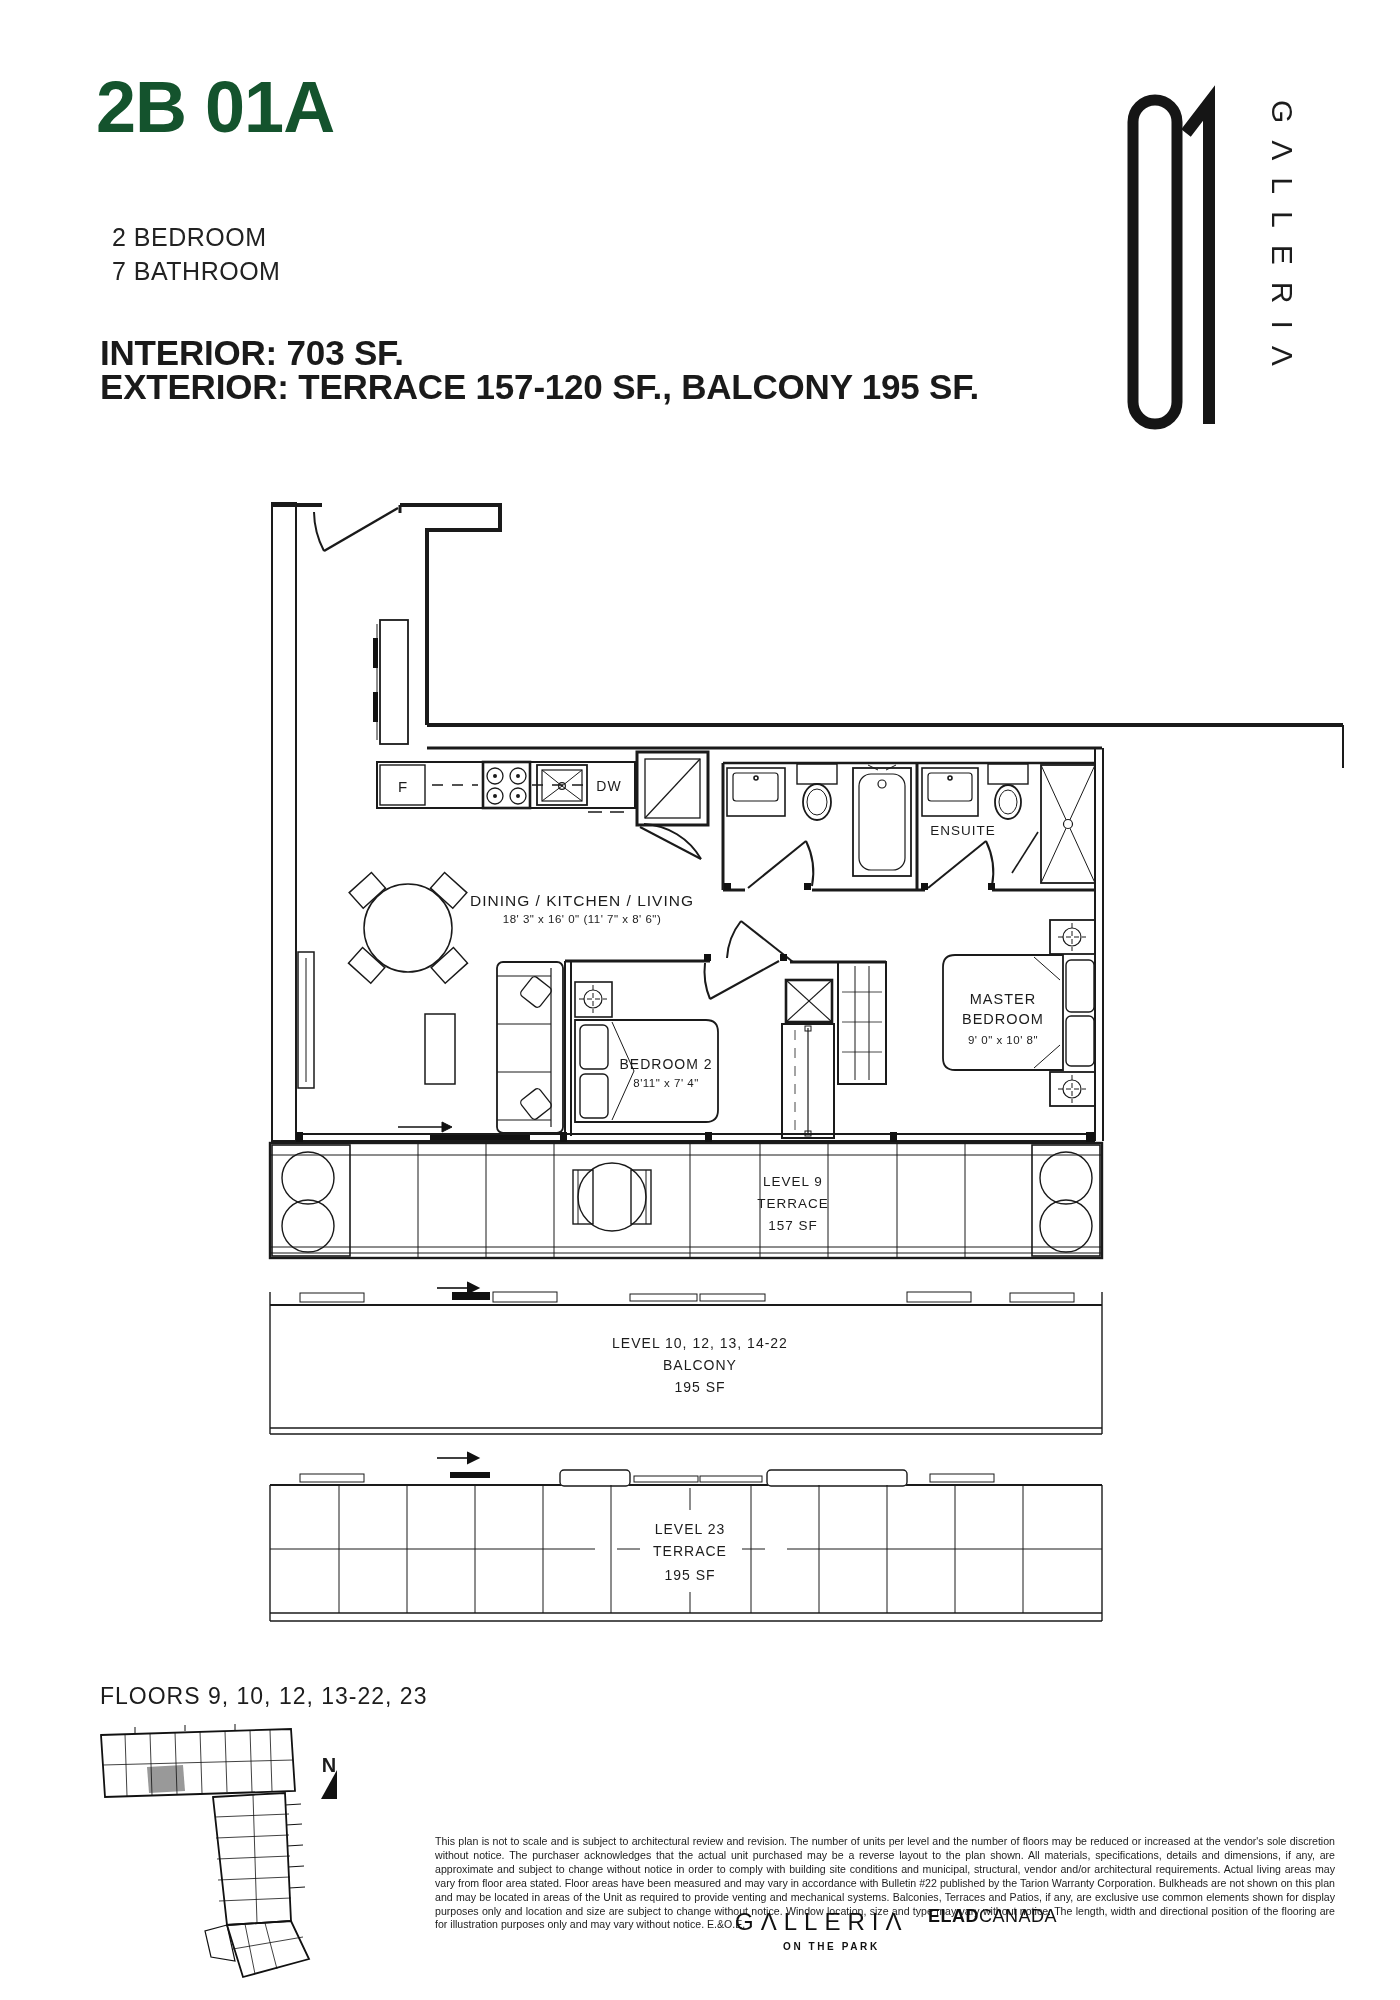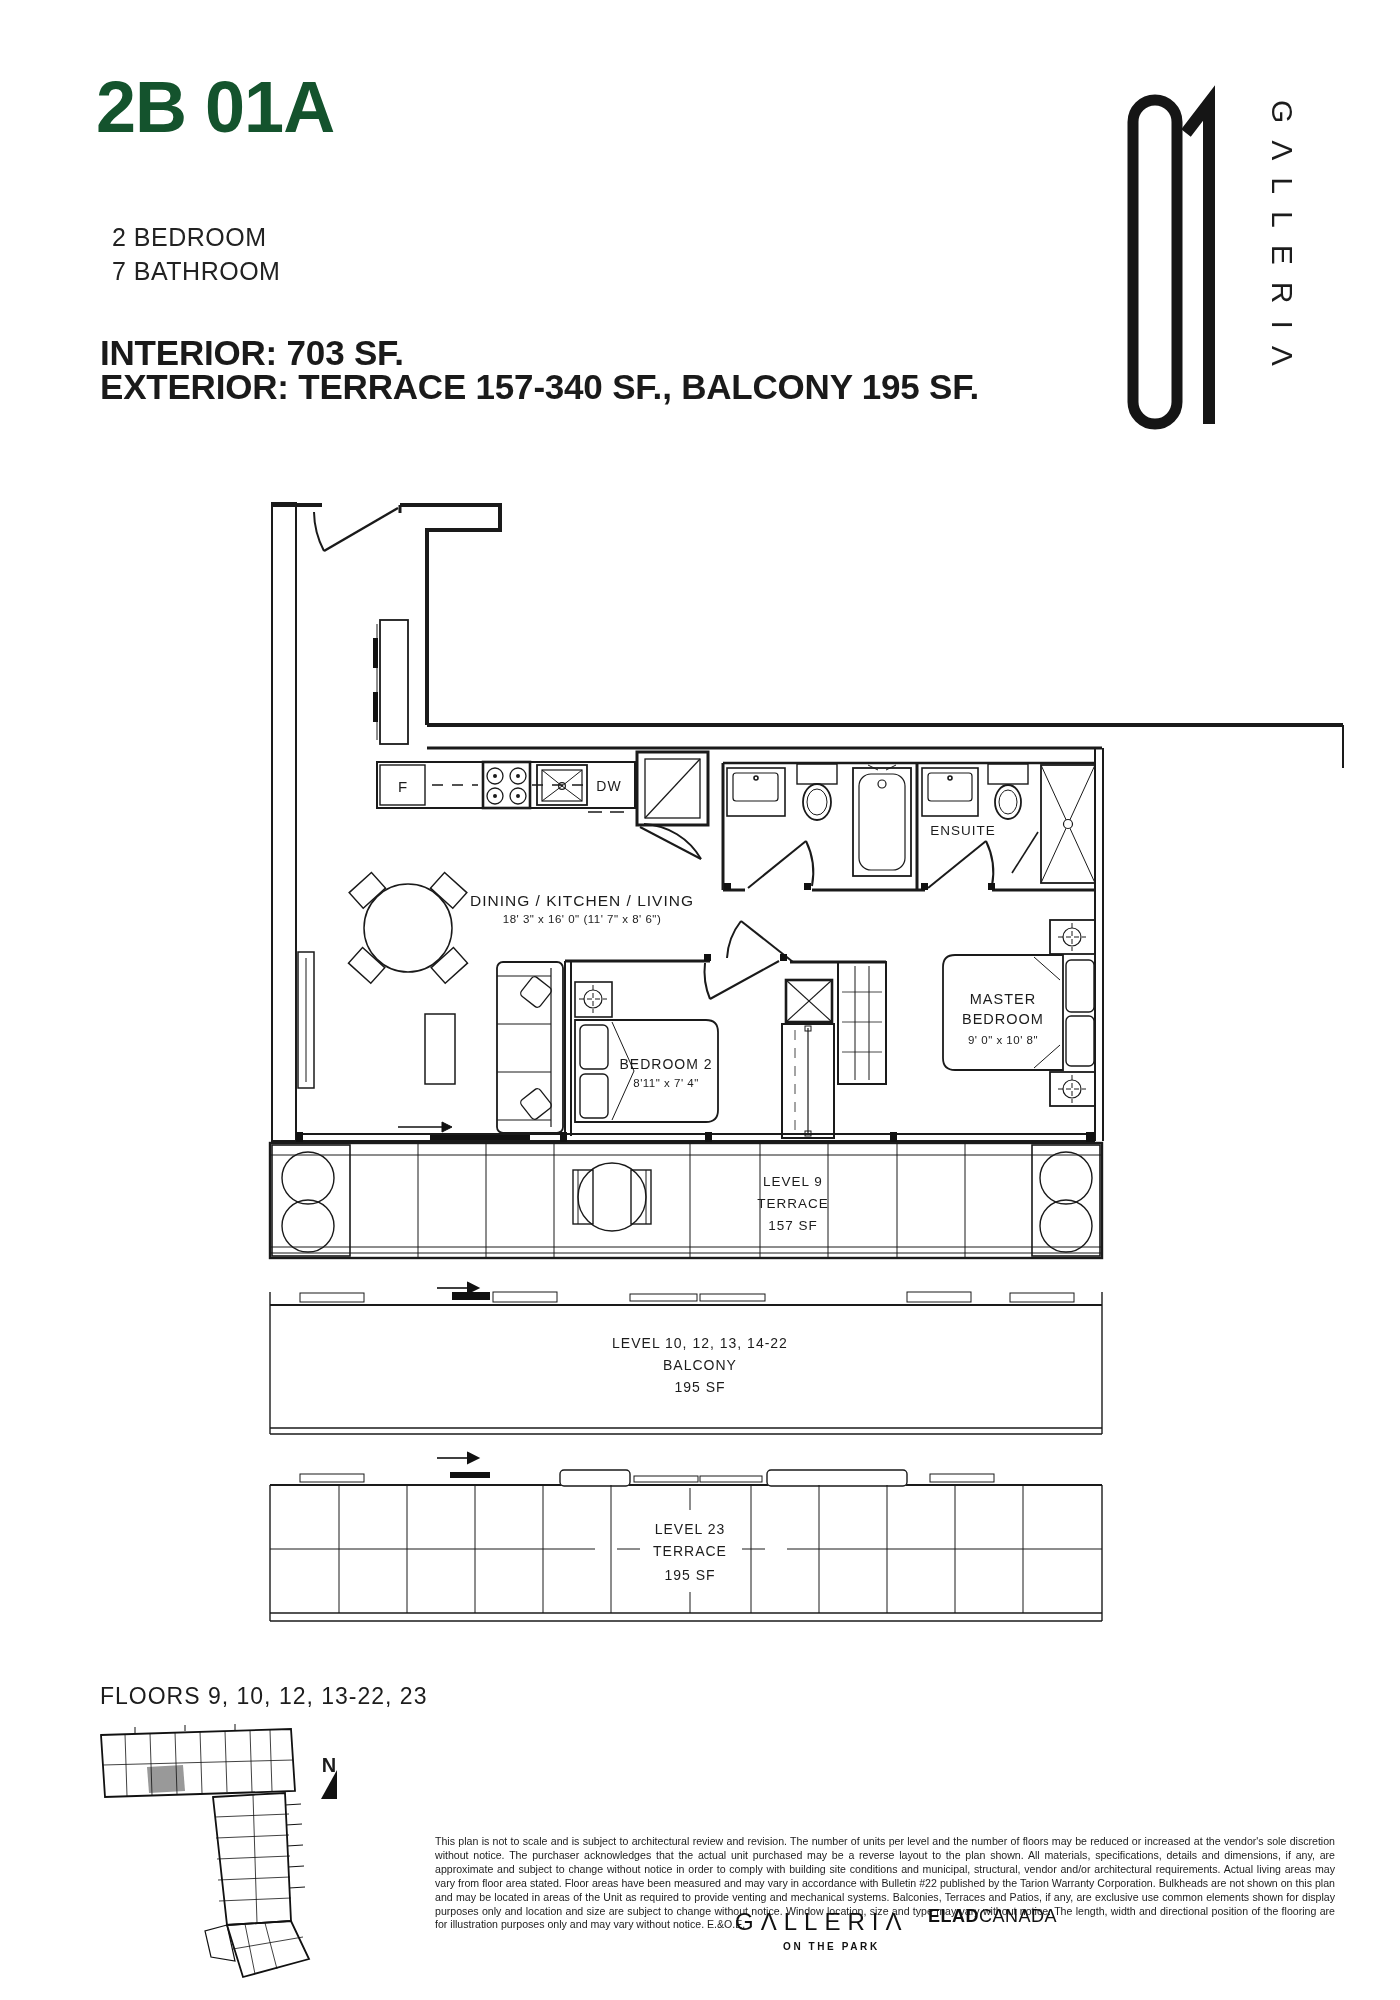--- a/index.html
+++ b/index.html
@@ -22,21 +22,21 @@
 </head>
 <body>
 
 <div class="abs unit-code">2B 01A</div>
 <div class="abs bed-bath">
   <div>2 BEDROOM</div>
   <div>7 BATHROOM</div>
 </div>
 <div class="abs sf-block">
   <div>INTERIOR: 703 SF.</div>
-  <div>EXTERIOR: TERRACE 157-340 SF., BALCONY 195 SF.</div>
+  <div>EXTERIOR: TERRACE 157-120 SF., BALCONY 195 SF.</div>
 </div>
 
 <svg class="abs" style="left:0;top:0" width="1400" height="2000" viewBox="0 0 1400 2000">
 
   <g stroke="#151515" fill="none">
     <rect x="1133" y="100" width="44" height="324" rx="22" stroke-width="11"></rect>
     <polyline points="1186,133 1209,103 1209,424" stroke-width="12" stroke-linejoin="miter"></polyline>
   </g>
   <text transform="translate(1272,100) rotate(90)" font-size="30" letter-spacing="17" font-weight="400">GΛLLERIΛ</text>
 

